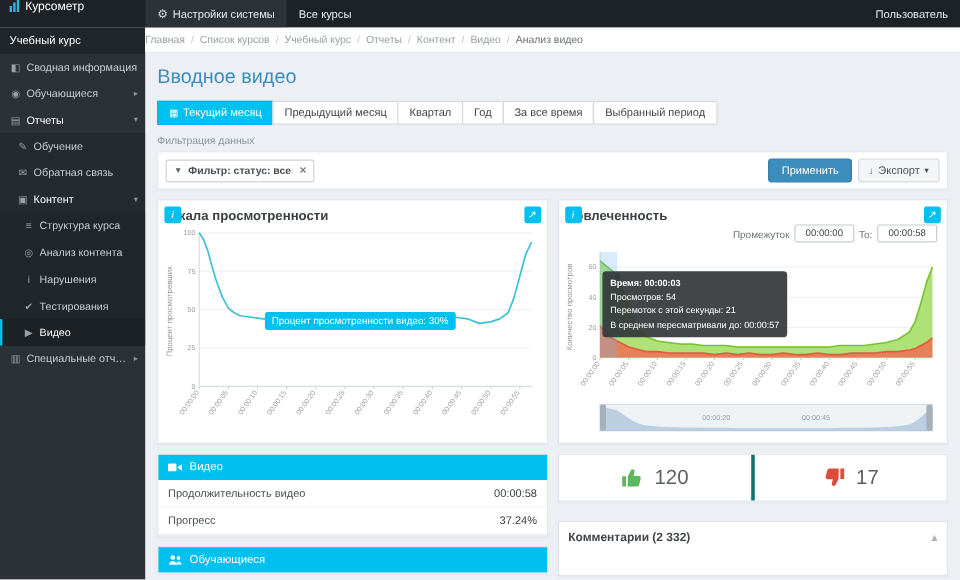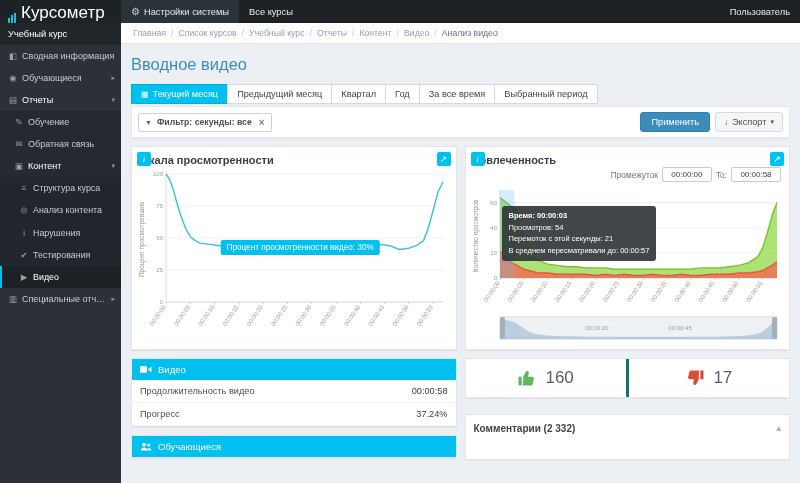--- a/index.html
+++ b/index.html
@@ -2,21 +2,21 @@
 <html><head>
 <meta charset="utf-8">
 <style>
   *{box-sizing:border-box;margin:0;padding:0}
   html,body{width:800px;height:483px;overflow:hidden}
   body{font-family:"Liberation Sans",sans-serif;background:#ecf0f5;color:#444;font-size:10px}
   .app{width:800px;height:483px;display:flex;flex-direction:column}
 
   
   .topbar{height:23px;background:#1d2226;display:flex;align-items:stretch;flex:0 0 23px}
-  .brand{width:121px;flex:0 0 121px;display:flex;align-items:flex-end;gap:5px;padding-left:8px;color:#fff;font-size:17px;cursor:pointer}
+  .brand{width:121px;flex:0 0 121px;display:flex;align-items:flex-start;gap:5px;padding-left:8px;color:#fff;font-size:10px;cursor:pointer}
   .brand-bars{display:flex;align-items:flex-end;gap:1px;height:10px}
   .brand-bars i{display:block;width:2px;background:#29b8d8}
   .brand-bars i:nth-child(1){height:5px}
   .brand-bars i:nth-child(2){height:8px}
   .brand-bars i:nth-child(3){height:10px}
   .topnav-item{display:flex;align-items:center;gap:4px;padding:0 10px;color:#e8eaec;font-size:9.3px;cursor:pointer}
   .topnav-item.settings{background:#2b3238}
   .gear{font-size:10px;color:#cfd4d8}
   .topnav-spacer{flex:1}
 
@@ -30,21 +30,21 @@
   .sb-chev{flex:0 0 auto;font-size:7px;color:#8a939a}
   .sb-item.open{color:#fff}
   .sb-sub{background:#242a2f}
   .sb-sub .sb-item{padding-left:12px}
   .sb-sub2{background:#20262b}
   .sb-sub2 .sb-item{padding-left:17px;font-size:8.9px}
   .sb-item.active{background:#1b2125;color:#fff;border-left-color:#00c0ef}
 
   
   .main{flex:1;display:flex;flex-direction:column;min-width:0}
-  .breadcrumb{background:#fff;border-bottom:1px solid #e4e8ec;padding:5px 12px;font-size:8.7px;color:#97a0a8;display:flex;gap:5px;flex:0 0 auto}
+  .breadcrumb{background:#fff;border-bottom:1px solid #e4e8ec;padding:5px 0;font-size:8.7px;color:#97a0a8;display:flex;gap:5px;flex:0 0 auto}
   .crumb{cursor:pointer}
   .crumb+.crumb::before{content:"/";margin-right:5px;color:#c2c8cd}
   .crumb.current{color:#6a7178;cursor:default}
   .content{flex:1;padding:4px 10px 0;min-height:0}
   h1{color:#3c8dbc;font-size:16.5px;font-weight:normal;margin:7px 0 10px}
   .small-label{font-size:8.7px;color:#8d959c;margin:8px 0 4px}
 
   .tabs{display:flex}
   .tab{display:flex;align-items:center;gap:4px;font-size:9.2px;padding:4px 9px;background:#fff;border:1px solid #d4d9de;color:#444;margin-left:-1px;cursor:pointer;font-family:inherit}
   .tab:first-child{margin-left:0}
@@ -214,24 +214,25 @@
               <span>Год</span>
             </button>
           <button class="tab">
               <span>За все время</span>
             </button>
           <button class="tab">
               <span>Выбранный период</span>
             </button>
         </div>
 
+        <div class="small-label">Фильтрация данных</div>
         <div class="filterbar">
           <div class="chip">
             <span class="chip-ic">▼</span>
-            <span>Фильтр: секунды: все</span>
+            <span>Фильтр: статус: все</span>
             <span class="chip-x">×</span>
           </div>
           <div class="fb-right">
             <button class="btn-apply">Применить</button>
             <button class="btn-export">
               <span class="dl">↓</span>
               <span>Экспорт</span>
               <span class="caret">▾</span>
             </button>
           </div>
@@ -392,21 +393,21 @@
                     <rect x="300" y="1" width="5" height="22" rx="2" fill="#a6b0b9"></rect>
                   </svg>
                 </div>
             </section>
 
             <section class="panel likes">
               <div class="like-half">
                 <svg width="20" height="20" viewBox="0 0 20 20">
                     <path d="M1.5 8.8h3.2v8.7H1.5z M6 17.5h7.6c1 0 1.8-.65 2-1.6l1.3-4.9c.3-1.15-.55-2.3-1.75-2.3h-4.2l.85-3.5c.25-1-.4-2-1.4-2.2-.65-.12-1.3.2-1.6.8L6.3 8.6z" fill="#5cb85c"></path>
                   </svg>
-                <span class="like-num">160</span>
+                <span class="like-num">120</span>
               </div>
               <div class="like-half down">
                 <svg width="20" height="20" viewBox="0 0 20 20">
                     <path d="M1.5 8.8h3.2v8.7H1.5z M6 17.5h7.6c1 0 1.8-.65 2-1.6l1.3-4.9c.3-1.15-.55-2.3-1.75-2.3h-4.2l.85-3.5c.25-1-.4-2-1.4-2.2-.65-.12-1.3.2-1.6.8L6.3 8.6z" fill="#dd4b39" transform="rotate(180 10 10)"></path>
                   </svg>
                 <span class="like-num">17</span>
               </div>
             </section>
 
             <section class="panel comments">

